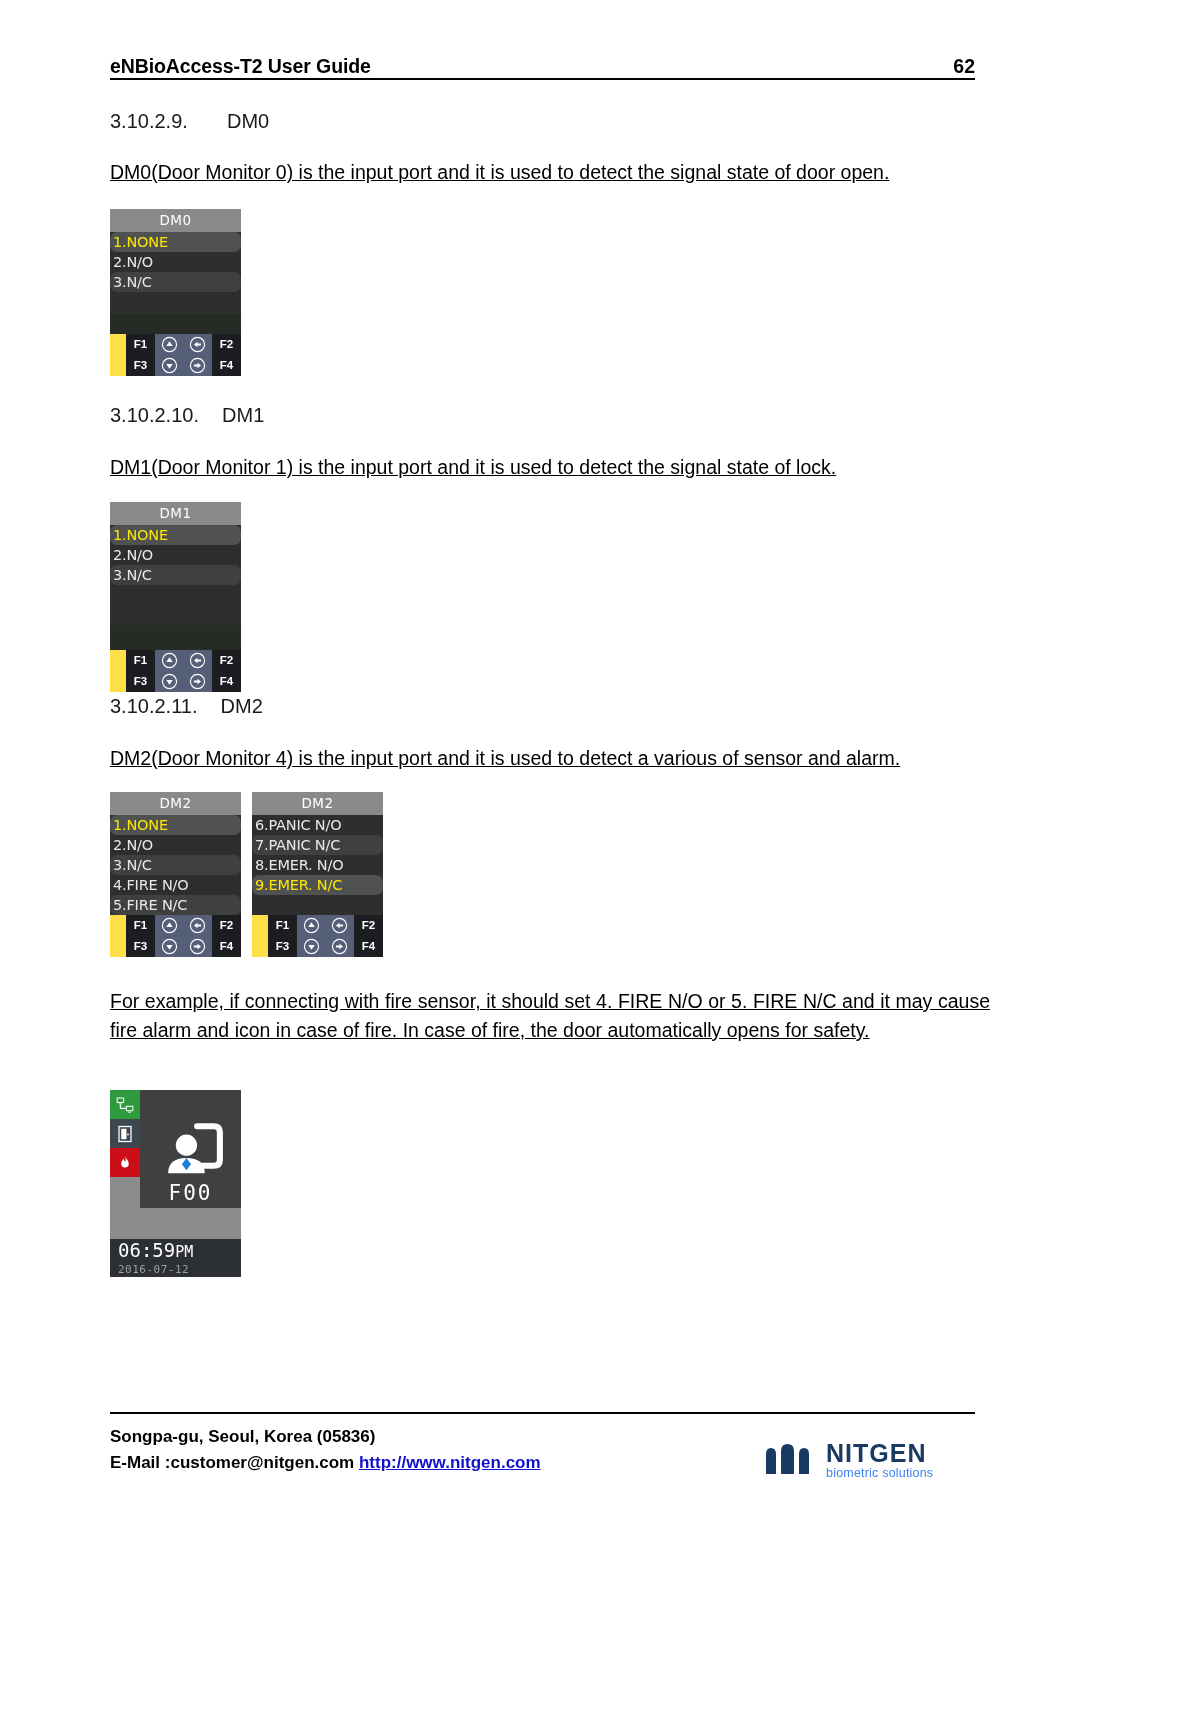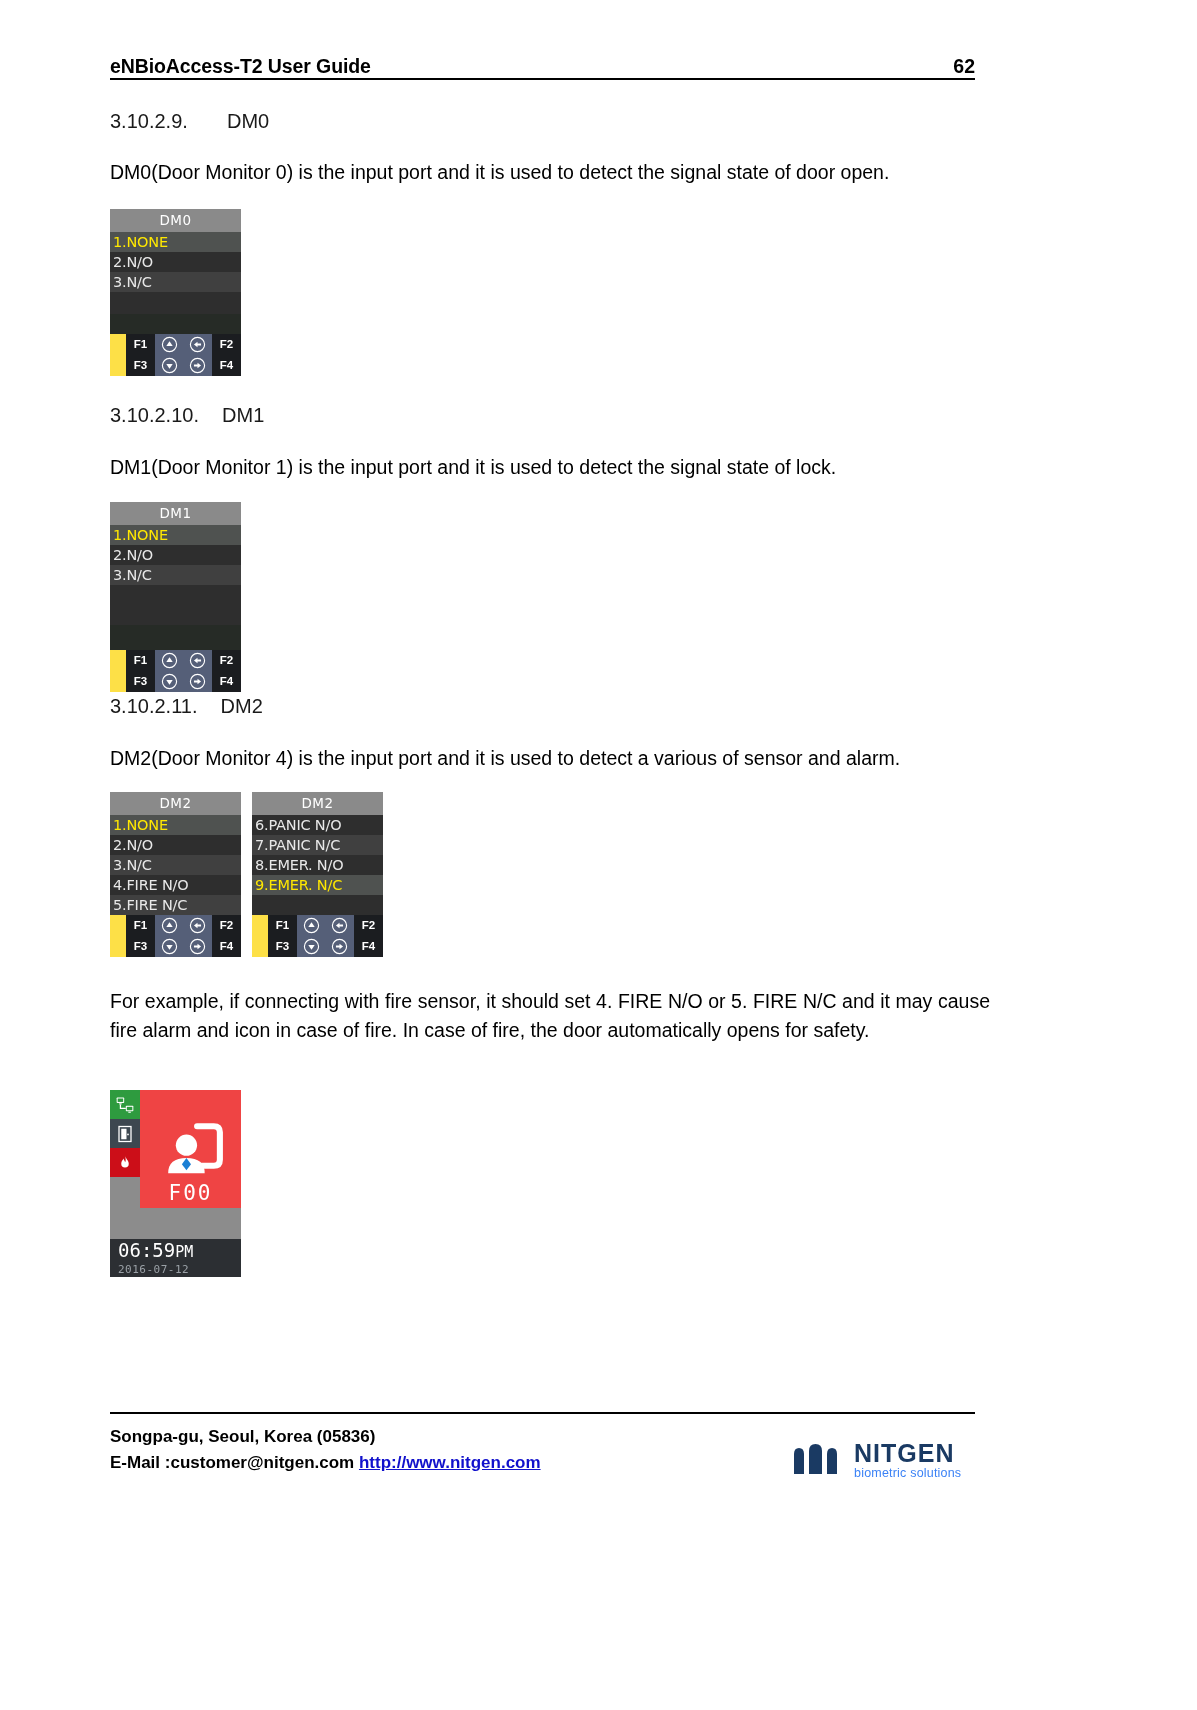--- a/index.html
+++ b/index.html
@@ -57,20 +57,21 @@
 
   
   .para {
     position: absolute;
     left: 110px;
     width: 880px;
     font-size: 19.5px;
     line-height: 29px;
     color: #000;
     text-align: justify;
+    text-decoration: underline;
   }
 
   
   .lcd {
     position: absolute;
     width: 131px;
     background: #2b2b2b;
     font-family: "DejaVu Sans", sans-serif;
     user-select: none;
   }
@@ -86,20 +87,21 @@
   .lcd-list { background: #2e2e2e; }
   .lcd-row {
     height: 20px;
     line-height: 20px;
     padding-left: 3px;
     font-size: 14.5px;
     color: #e8e8e8;
     letter-spacing: -0.2px;
     white-space: nowrap;
     overflow: hidden;
+    border-radius: 7px;
   }
   .lcd-row.alt { background: #404040; }
   .lcd-row.sel {
     background: #4f5250;
     color: #ffe800;
   }
   .lcd-filler { background: #2e2e2e; }
   .lcd-gap { background: #262b26; }
 
   .fkeys { width: 131px; }
@@ -140,21 +142,21 @@
   }
   .home-upper { display: flex; height: 118px; }
   .home-side { width: 30px; }
   .side-cell { width: 30px; height: 29px; display: flex; align-items: center; justify-content: center; }
   .side-net { background: #2e9b3f; }
   .side-door { background: #3d4750; }
   .side-fire { background: #cc0e18; }
   .side-blank { background: #8c8c8c; height: 31px; }
   .home-main {
     flex: 1;
-    background: #ef4444;
+    background: #404040;
     position: relative;
     display: flex;
     align-items: center;
     justify-content: center;
   }
   .home-f00 {
     position: absolute;
     bottom: 3px;
     left: 0; right: 0;
     text-align: center;
@@ -206,21 +208,21 @@
     font-weight: bold;
     line-height: 25.5px;
     color: #000;
   }
   .footer a {
     color: #1111cc;
     text-decoration: underline;
   }
   .logo {
     position: absolute;
-    left: 790px;
+    left: 762px;
     top: 1440px;
     width: 195px;
     display: flex;
     align-items: center;
     gap: 8px;
   }
   .logo-mark { display: block; }
   .logo-text { display: flex; flex-direction: column; }
   .logo-name {
     font-size: 25px;

